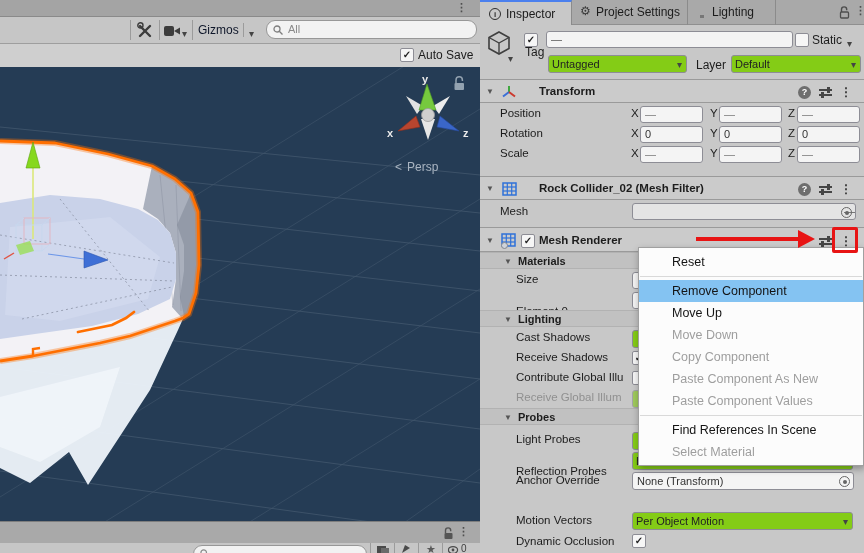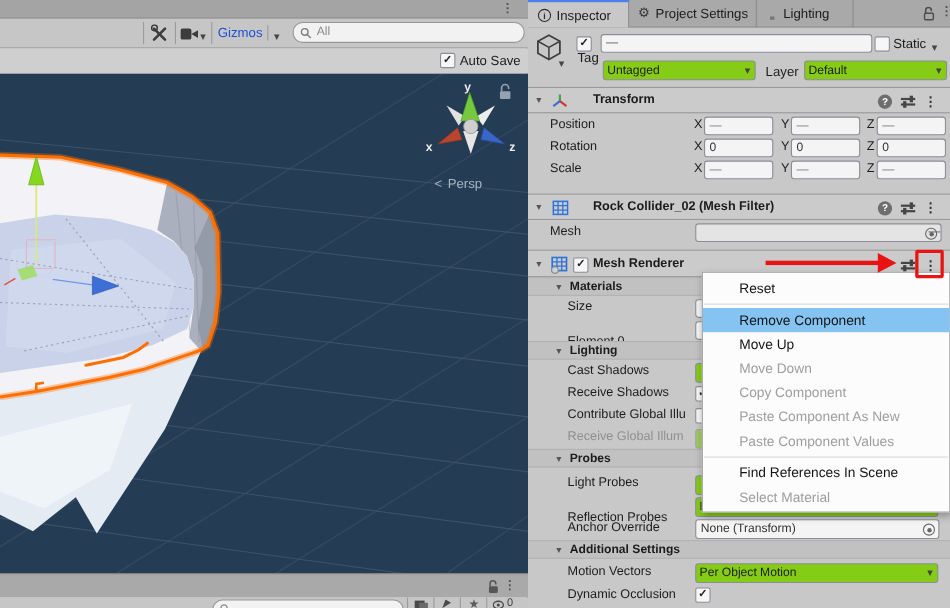--- a/index.html
+++ b/index.html
@@ -88,21 +88,21 @@
       <line x1="3" y1="4" x2="13" y2="14" stroke="#3c3c3c" stroke-width="2.4" stroke-linecap="round"></line>
       <circle cx="3.4" cy="3.4" r="2.6" fill="none" stroke="#3c3c3c" stroke-width="1.4"></circle>
     </svg>
     <div class="vsep" style="left:159px;top:3px;height:20px;"></div>
     <svg class="abs" style="left:164px;top:8px;" width="17" height="12">
       <rect x="0" y="1" width="10" height="10" rx="2" fill="#3c3c3c"></rect>
       <polygon points="10,6 16,2.5 16,9.5" fill="#3c3c3c"></polygon>
     </svg>
     <span class="abs carat" style="left:182px;top:6px;"></span>
     <div class="vsep" style="left:192px;top:3px;height:20px;"></div>
-    <span class="abs" style="left:198px;top:6px;font-size:12px;color:#1d4ed8;">Gizmos</span>
+    <span class="abs" style="left:198px;top:6px;font-size:12px;color:#0f172a;">Gizmos</span>
     <div class="vsep" style="left:243px;top:6px;height:14px;"></div>
     <span class="abs carat" style="left:249px;top:6px;"></span>
     <div class="pill" style="left:266px;top:3px;width:209px;height:17px;">
       <svg class="abs" style="left:6px;top:3.5px;" width="11" height="11">
         <circle cx="4" cy="4" r="3" fill="none" stroke="#7e7e7e" stroke-width="1.3"></circle>
         <line x1="6.3" y1="6.3" x2="9.5" y2="9.5" stroke="#7e7e7e" stroke-width="1.3"></line>
       </svg>
       <span class="abs" style="left:21px;top:2px;">All</span>
     </div>
   </div>
@@ -427,24 +427,20 @@
       <span>Blend Probes</span>
       <span class="carat"></span>
     </div>
   </div>
   <div class="abs" style="left:0;top:470px;width:384px;height:21px;padding-left:45px;">
     <span class="lbl" style="left:36px;top:4px;">Anchor Override</span>
     <div class="field" style="left:152px;top:2px;width:216px;height:16px;line-height:16px;">
       <span>None (Transform)</span>
       <span class="objpick"></span>
     </div>
-  </div>
-  <div class="subhdr" style="top:491px;">
-    <span class="abs fold" style="left:24px;top:4px;"></span>
-    <span class="lbl" style="left:38px;">Additional Settings</span>
   </div>
   <div class="abs" style="left:0;top:510px;width:384px;height:21px;">
     <span class="lbl" style="left:36px;top:4px;">Motion Vectors</span>
     <div class="dd" style="left:152px;top:2px;width:216px;">
       <span>Per Object Motion</span>
       <span class="carat"></span>
     </div>
   </div>
   <div class="abs" style="left:0;top:532px;width:384px;height:20px;">
     <span class="lbl" style="left:36px;top:3px;">Dynamic Occlusion</span>

